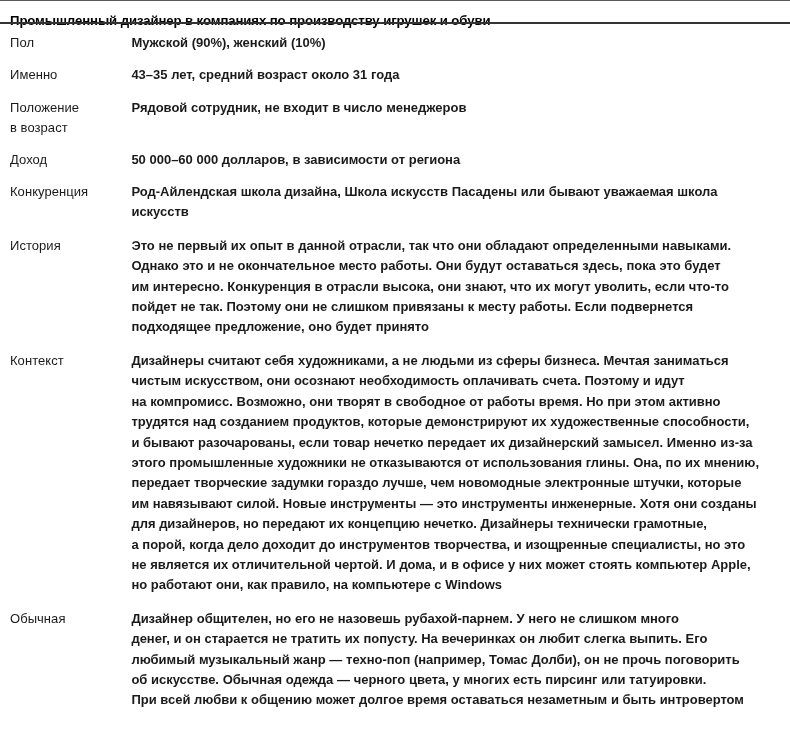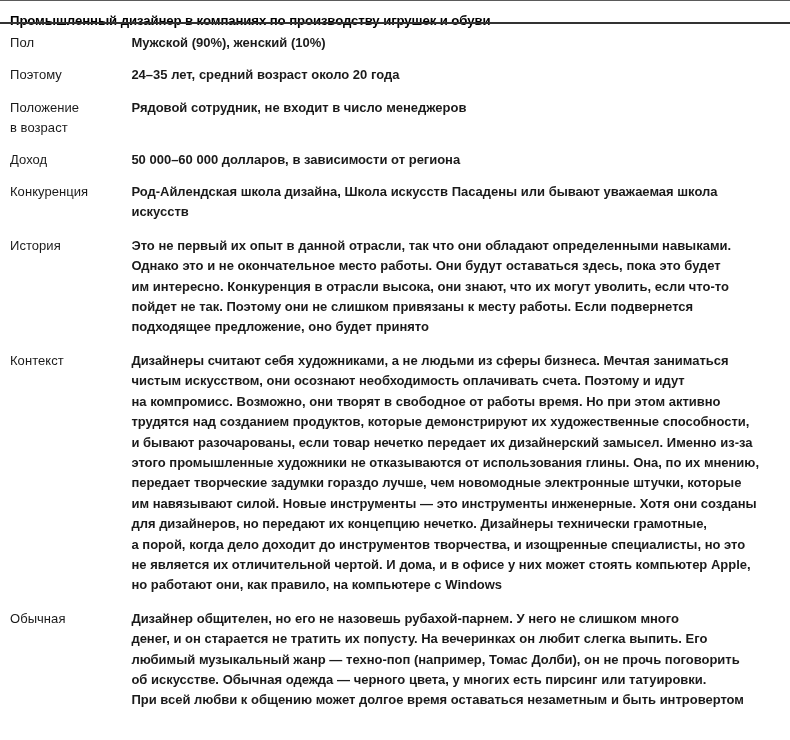--- a/index.html
+++ b/index.html
@@ -115,22 +115,22 @@
 
   <table class="persona-table">
     <tbody>
 
       <tr class="row-gender">
         <td class="cell-label">Пол</td>
         <td class="cell-value">Мужской (90%), женский (10%)</td>
       </tr>
 
       <tr class="row-age">
-        <td class="cell-label">Поэтому</td>
-        <td class="cell-value">24–35 лет, средний возраст около 20 года</td>
+        <td class="cell-label">Именно</td>
+        <td class="cell-value">43–35 лет, средний возраст около 31 года</td>
       </tr>
 
       <tr class="row-position">
         <td class="cell-label">Положение
 в возраст</td>
         <td class="cell-value">Рядовой сотрудник, не входит в число менеджеров</td>
       </tr>
 
       <tr class="row-income">
         <td class="cell-label">Доход</td>

